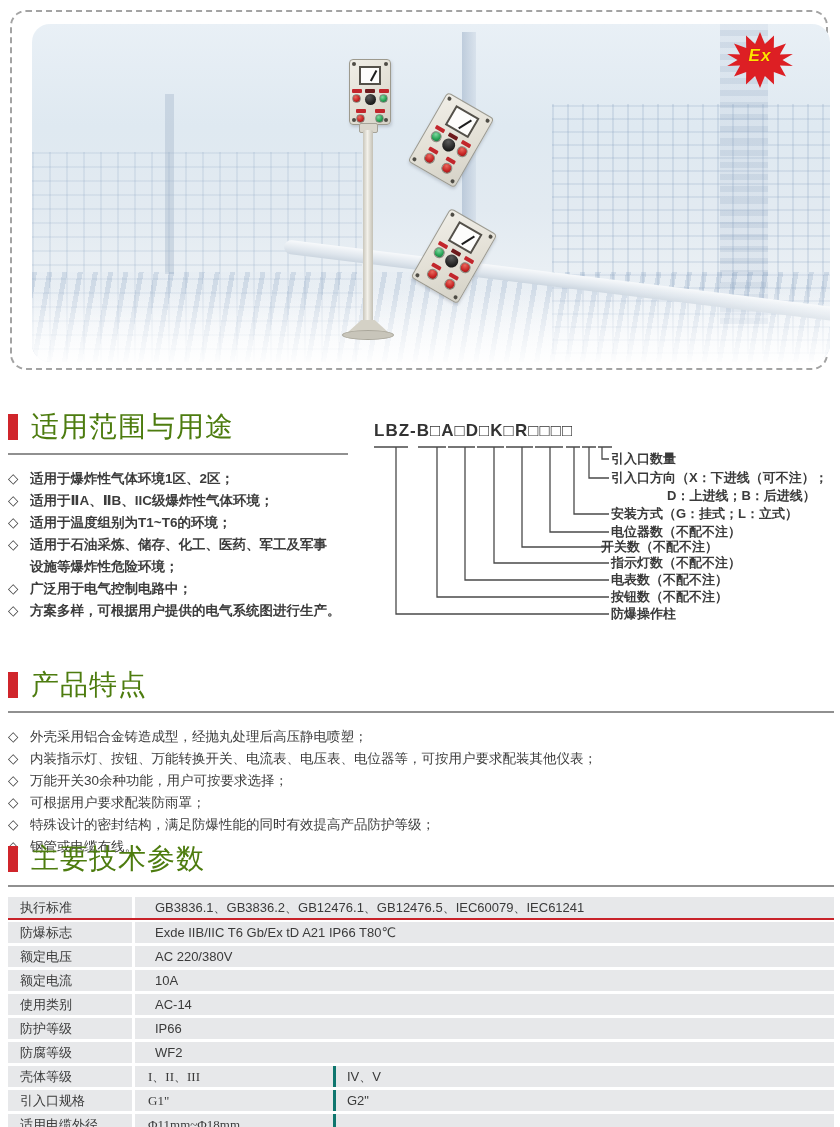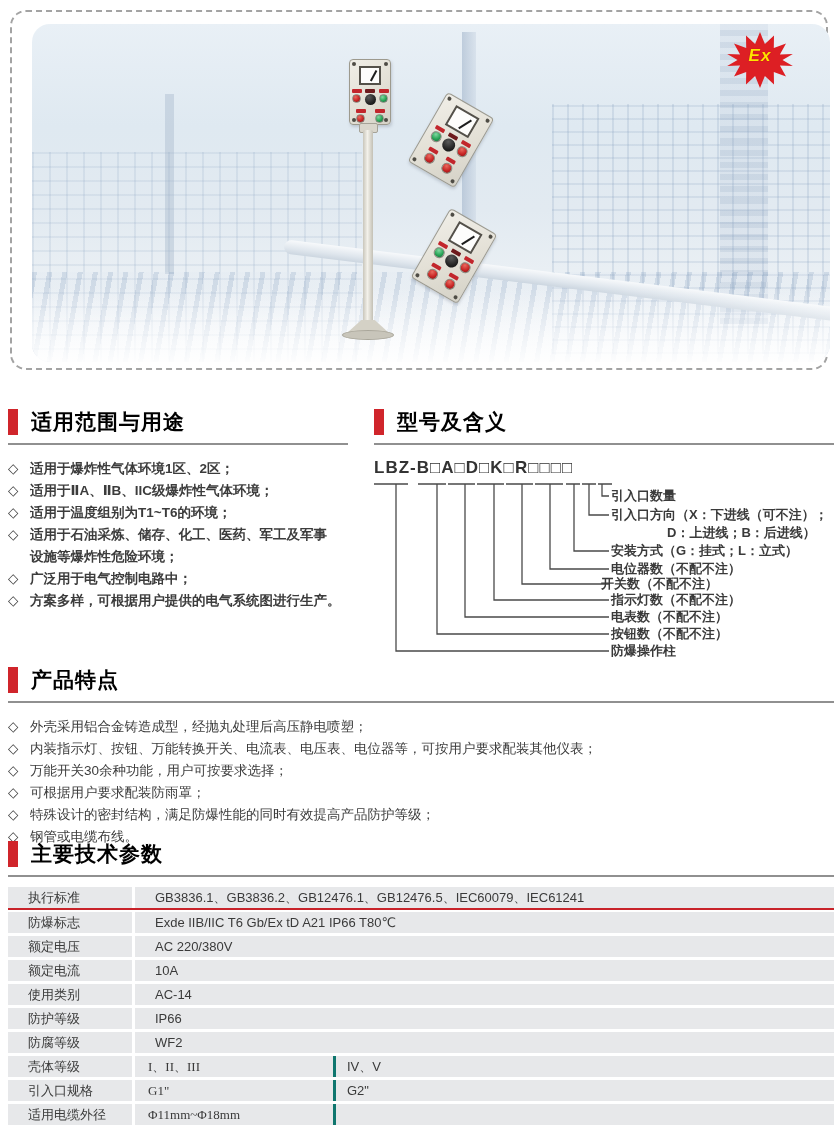--- a/index.html
+++ b/index.html
@@ -67,41 +67,41 @@
           background:linear-gradient(90deg,#c9c6bb,#f3f1ea 45%,#c3c0b5); border-radius:2px; }
   .pole-cone { position:absolute; left:315px; top:296px; width:42px; height:13px; background:#d4d1c6;
           clip-path:polygon(34% 0,66% 0,100% 100%,0 100%); }
   .pole-plate { position:absolute; left:310px; top:306px; width:52px; height:10px; border-radius:50%;
           background:#c8c5ba; border:1px solid #a9a69a; }
 
   
   .section { position:absolute; }
   .sec-head { display:flex; align-items:center; gap:13px; padding-bottom:7px; border-bottom:2px solid #909090; }
   .red-bar { width:10px; height:26px; background:#d0252b; flex:0 0 auto; }
-  .sec-title { font-size:21px; font-weight:700; color:#000000; letter-spacing:1px; }
+  .sec-title { font-size:28px; font-weight:400; color:#4d7c0f; letter-spacing:1px; }
 
   
   .blist { margin-top:13px; }
   .bline { display:flex; gap:8px; font-size:13.5px; line-height:22px; color:#3c3c3c; font-weight:600; }
   .bline .dia { flex:0 0 14px; }
   .bline.cont { padding-left:22px; }
   .features .bline { font-weight:500; }
 
   
   .model-code { margin-top:13px; font-size:17px; font-weight:600; letter-spacing:1px; color:#333; }
   .diagram { position:relative; margin-top:0; height:188px; }
   .diagram svg { position:absolute; left:0; top:0; }
   .dlabel { position:absolute; font-size:13px; font-weight:600; color:#3a3a3a; white-space:nowrap; line-height:16px; }
 
   
   .ptable { margin-top:10px; }
   .prow { display:flex; align-items:center; height:21px; background:#e7e8ea; margin-bottom:3px;
           font-size:13px; color:#3a3a3a; }
   .prow.first { height:23px; border-bottom:2px solid #c8232a; margin-bottom:2px; }
-  .c-label { flex:0 0 127px; padding-left:20px; border-right:3px solid #fff; align-self:stretch; display:flex; align-items:center; }
+  .c-label { flex:0 0 127px; padding-left:12px; border-right:3px solid #fff; align-self:stretch; display:flex; align-items:center; }
   .c-value { flex:1; padding-left:20px; }
   .c-half  { flex:0 0 201px; padding-left:13px; border-right:3px solid #0f766e; align-self:stretch; display:flex; align-items:center;font-family:Liberation Serif, serif; }
   .c-val2  { flex:1; padding-left:11px; }
 </style>
 </head>
 <body>
 
 <div id="page">
 
   <div class="hero">
@@ -260,24 +260,20 @@
           <span>广泛用于电气控制电路中；</span>
         </div>
       <div class="bline">
           <span class="dia">◇</span>
           <span>方案多样，可根据用户提供的电气系统图进行生产。</span>
         </div>
     </div>
   </div>
 
   <div class="section" style="left:374px; top:408px; width:460px;">
-    <div class="sec-head">
-      <span class="red-bar"></span>
-      <span class="sec-title">型号及含义</span>
-    </div>
     <div class="model-code">LBZ-B□A□D□K□R□□□□</div>
     <div class="diagram">
       <svg width="460" height="188" viewBox="0 0 460 188">
         <g stroke="#4a4a4a" stroke-width="1.3" fill="none">
           <path d="M0 6H34 M44 6H72 M74 6H101 M103 6H130 M132 6H159 M161 6H189 M192 6H206 M208 6H222 M224 6H238"></path>
           <path d="M228 6V18H235"></path>
           <path d="M215 6V37H235"></path>
           <path d="M200 6V73H235"></path>
           <path d="M176 6V91H235"></path>
           <path d="M148 6V106H235"></path>

